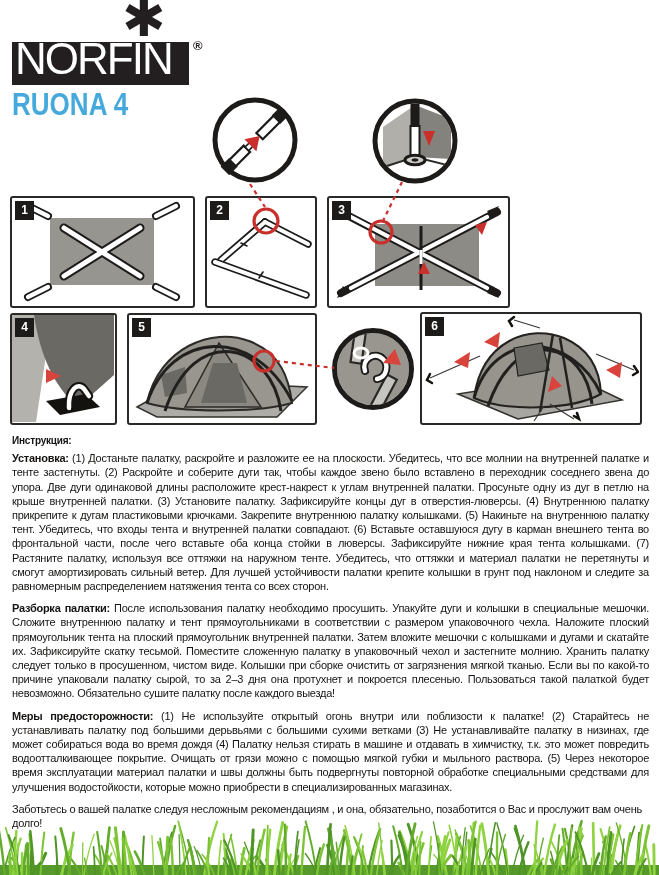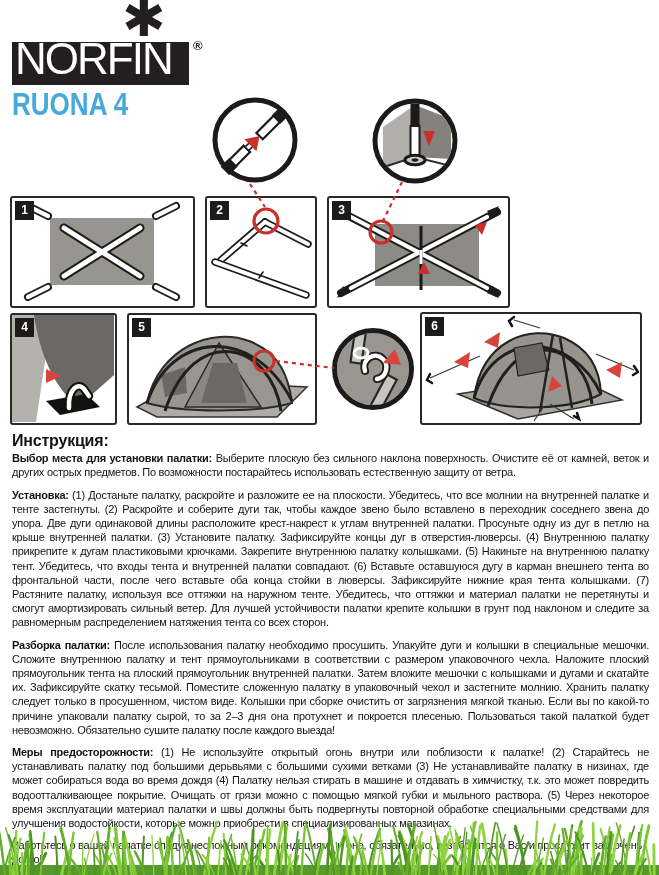--- a/index.html
+++ b/index.html
@@ -27,21 +27,21 @@
   .badge{position:absolute;left:3px;top:3px;width:19px;height:19px;background:#1d1b1a;
          color:#fff;font-weight:bold;font-size:12px;line-height:19px;text-align:center;z-index:4;}
   .panel svg{position:absolute;left:0;top:0;}
   .callout{position:absolute;z-index:2;}
   #connector-overlay{position:absolute;left:0;top:0;width:659px;height:460px;z-index:3;
                      pointer-events:none;}
 
   
   .text-col{position:absolute;left:12px;top:434px;width:637px;color:#161412;
             font-size:11px;line-height:14.2px;letter-spacing:-.25px;text-align:justify;}
-  .text-col .sec-title{font-size:16px;font-weight:bold;margin:0 0 3px 0;letter-spacing:-.2px;}
+  .text-col .sec-title{font-size:10px;font-weight:bold;margin:0 0 3px 0;letter-spacing:-.2px;}
   .text-col p{margin:0 0 8px 0;}
   .text-col .lead{font-weight:bold;}
   .closing{text-align:left;margin-top:3px;}
 
   
   #grass-svg{position:absolute;left:0;top:815px;width:659px;height:60px;z-index:6;}
 </style>
 </head>
 <body>
 
@@ -224,21 +224,20 @@
 <svg id="connector-overlay">
   <g stroke="#c9302c" stroke-width="2.2" stroke-dasharray="4 4" fill="none">
     <line x1="250" y1="184" x2="265" y2="207"></line>
     <line x1="402" y1="182" x2="382" y2="223"></line>
     <line x1="276" y1="361" x2="334" y2="368"></line>
   </g>
 </svg>
 
 <div class="text-col">
   <div class="sec-title">Инструкция:</div>
-  <p><span class="lead">Выбор места для установки палатки:</span> <span>Выберите плоскую без сильного наклона  поверхность. Очистите её от камней, веток и других острых предметов. По возможности постарайтесь использовать естественную защиту от ветра.</span></p>
   <p><span class="lead">Установка:</span> <span>(1) Достаньте палатку, раскройте и разложите ее на плоскости. Убедитесь, что все молнии на внутренней палатке и тенте застегнуты. (2) Раскройте и соберите дуги так, чтобы каждое звено было вставлено в переходник соседнего звена до упора. Две дуги одинаковой длины расположите крест-накрест к углам внутренней палатки. Просуньте одну из дуг в петлю на крыше внутренней палатки. (3) Установите палатку. Зафиксируйте концы дуг в отверстия-люверсы. (4) Внутреннюю палатку прикрепите к дугам пластиковыми крючками. Закрепите внутреннюю палатку колышками. (5) Накиньте на внутреннюю палатку тент. Убедитесь, что входы тента и внутренней палатки совпадают. (6) Вставьте оставшуюся дугу в карман внешнего тента во фронтальной части, после чего вставьте оба конца стойки в люверсы. Зафиксируйте нижние края тента колышками. (7) Растяните палатку, используя все оттяжки на наружном тенте. Убедитесь, что оттяжки и материал палатки не перетянуты и смогут амортизировать сильный ветер. Для лучшей устойчивости палатки крепите колышки в грунт под наклоном и следите за равномерным распределением натяжения тента со всех сторон.</span></p>
   <p><span class="lead">Разборка палатки:</span> <span>После использования палатку необходимо просушить. Упакуйте дуги и колышки в специальные мешочки. Сложите внутреннюю палатку и тент прямоугольниками в соответствии с размером упаковочного чехла. Наложите плоский прямоугольник тента на плоский прямоугольник внутренней палатки. Затем вложите мешочки с колышками и дугами и скатайте их. Зафиксируйте скатку тесьмой. Поместите сложенную палатку в упаковочный чехол и застегните молнию. Хранить палатку следует только в просушенном, чистом виде. Колышки при сборке очистить от загрязнения мягкой тканью. Если вы по какой-то причине упаковали палатку сырой, то за 2–3 дня она протухнет и покроется плесенью. Пользоваться такой палаткой будет невозможно. Обязательно сушите палатку после каждого выезда!</span></p>
   <p><span class="lead">Меры предосторожности:</span> <span>(1) Не используйте открытый огонь внутри или поблизости к палатке! (2) Старайтесь не устанавливать палатку под большими дерьвьями с большими сухими ветками (3) Не устанавливайте палатку в низинах, где может собираться вода во время дождя (4) Палатку нельзя стирать в машине и отдавать в химчистку, т.к. это может повредить водоотталкивающее покрытие. Очищать от грязи можно с помощью мягкой губки и мыльного раствора. (5) Через некоторое время эксплуатации материал палатки и швы должны быть подвергнуты повторной обработке специальными средствами для улучшения водостойкости, которые можно приобрести в специализированных магазинах.</span></p>
   <p class="closing">Заботьтесь о вашей палатке следуя несложным рекомендациям , и она, обязательно, позаботится о Вас и прослужит вам очень долго!</p>
 </div>
 
 <svg id="grass-svg" viewBox="0 0 659 60" preserveAspectRatio="none">
     <rect x="0" y="50" width="659" height="10" fill="#57992a"></rect>
     <path d="M-3.0,60 Q-4.9,32.1 -8.4,9.3" stroke="#7cc436" stroke-width="1.6" fill="none" stroke-linecap="round"></path>
     <path d="M351.3,60 Q353.5,45.8 357.8,34.2" stroke="#7cc436" stroke-width="2.6" fill="none" stroke-linecap="round"></path>

